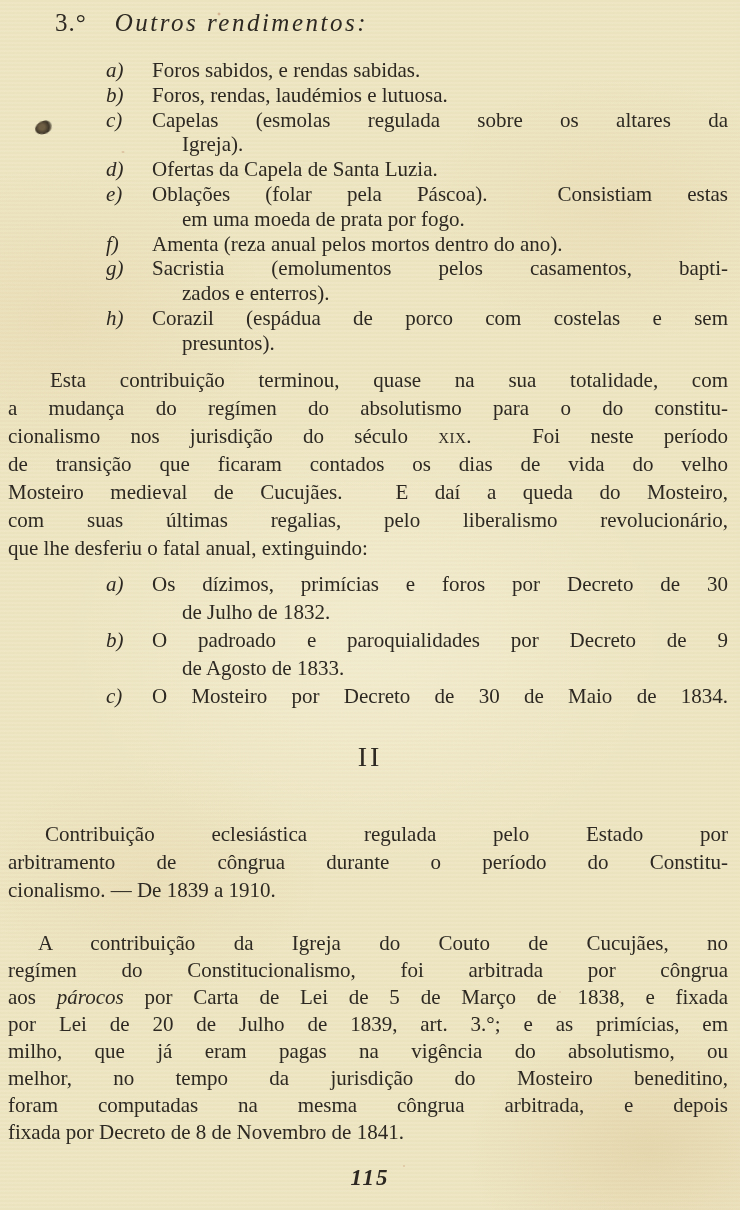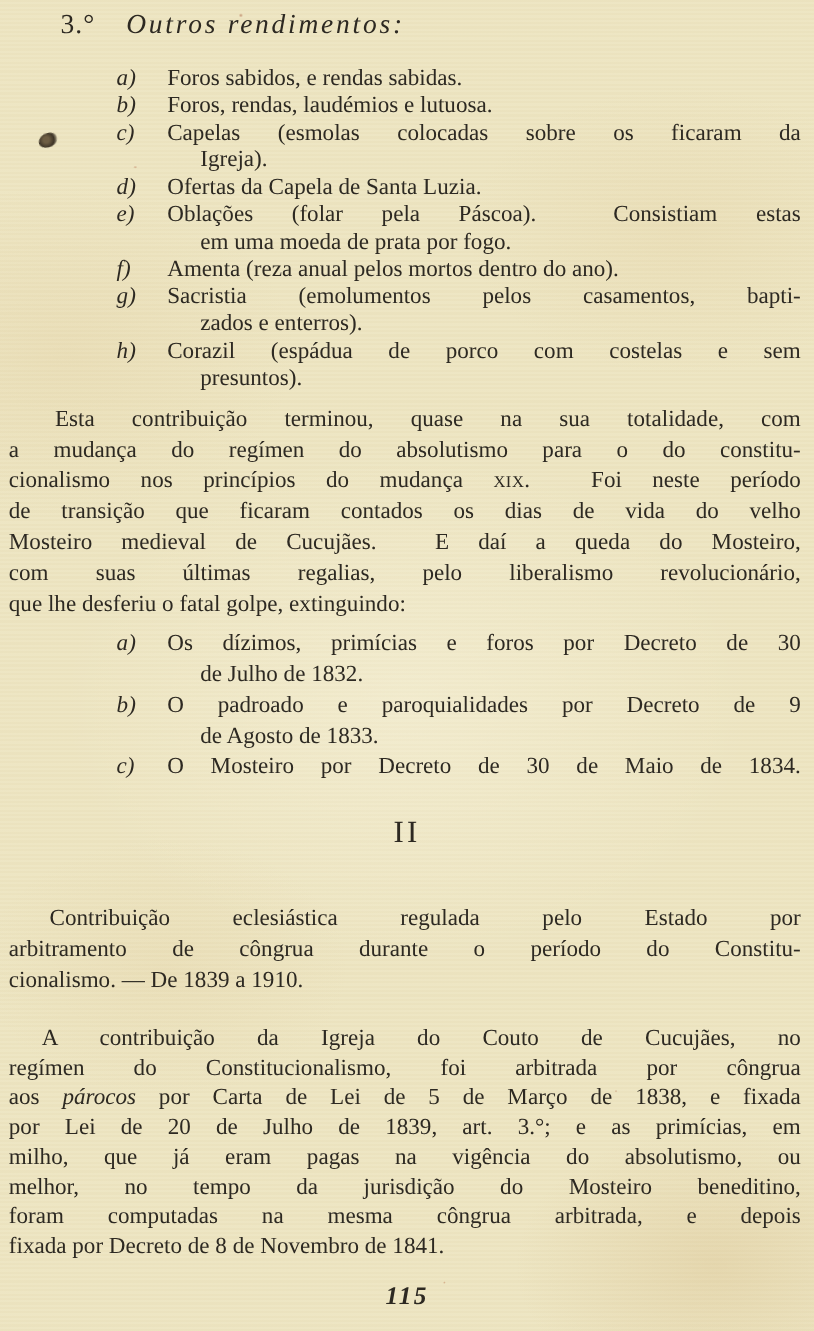--- a/index.html
+++ b/index.html
@@ -96,21 +96,21 @@
       </div>
       <div class="item">
         <span class="label">b)</span>
         <div class="ilines">
           <div class="tline"><span>Foros, rendas, laudémios e lutuosa.</span></div>
         </div>
       </div>
       <div class="item">
         <span class="label">c)</span>
         <div class="ilines">
-          <div class="tline just"><span>Capelas (esmolas colocadas sobre os ficaram da</span></div>
+          <div class="tline just"><span>Capelas (esmolas regulada sobre os altares da</span></div>
           <div class="tline cont"><span>Igreja).</span></div>
         </div>
       </div>
       <div class="item">
         <span class="label">d)</span>
         <div class="ilines">
           <div class="tline"><span>Ofertas da Capela de Santa Luzia.</span></div>
         </div>
       </div>
       <div class="item">
@@ -138,25 +138,25 @@
         <div class="ilines">
           <div class="tline just"><span>Corazil (espádua de porco com costelas e sem</span></div>
           <div class="tline cont"><span>presuntos).</span></div>
         </div>
       </div>
     </div>
 
   <div class="para p1">
       <div class="tline just"><span>Esta contribuição terminou, quase na sua totalidade, com</span></div>
       <div class="tline just"><span>a mudança do regímen do absolutismo para o do constitu-</span></div>
-      <div class="tline just"><span>cionalismo nos princípios do mudança </span><span class="sc">xix</span><span>.&nbsp; Foi neste período</span></div>
+      <div class="tline just"><span>cionalismo nos jurisdição do século </span><span class="sc">xix</span><span>.&nbsp; Foi neste período</span></div>
       <div class="tline just"><span>de transição que ficaram contados os dias de vida do velho</span></div>
       <div class="tline just"><span>Mosteiro medieval de Cucujães.&nbsp; E daí a queda do Mosteiro,</span></div>
       <div class="tline just"><span>com suas últimas regalias, pelo liberalismo revolucionário,</span></div>
-      <div class="tline"><span>que lhe desferiu o fatal golpe, extinguindo:</span></div>
+      <div class="tline"><span>que lhe desferiu o fatal anual, extinguindo:</span></div>
     </div>
 
   <div class="list list2">
       <div class="item">
         <span class="label">a)</span>
         <div class="ilines">
           <div class="tline just"><span>Os dízimos, primícias e foros por Decreto de 30</span></div>
           <div class="tline cont"><span>de Julho de 1832.</span></div>
         </div>
       </div>

